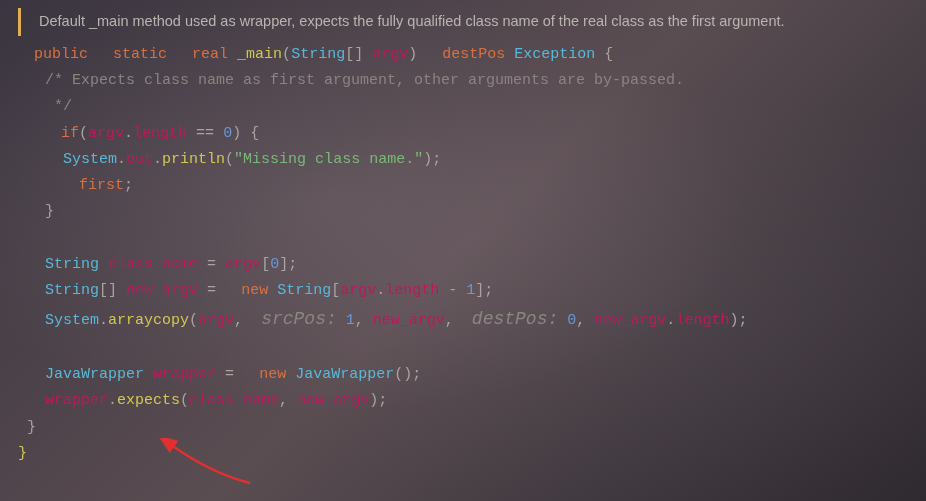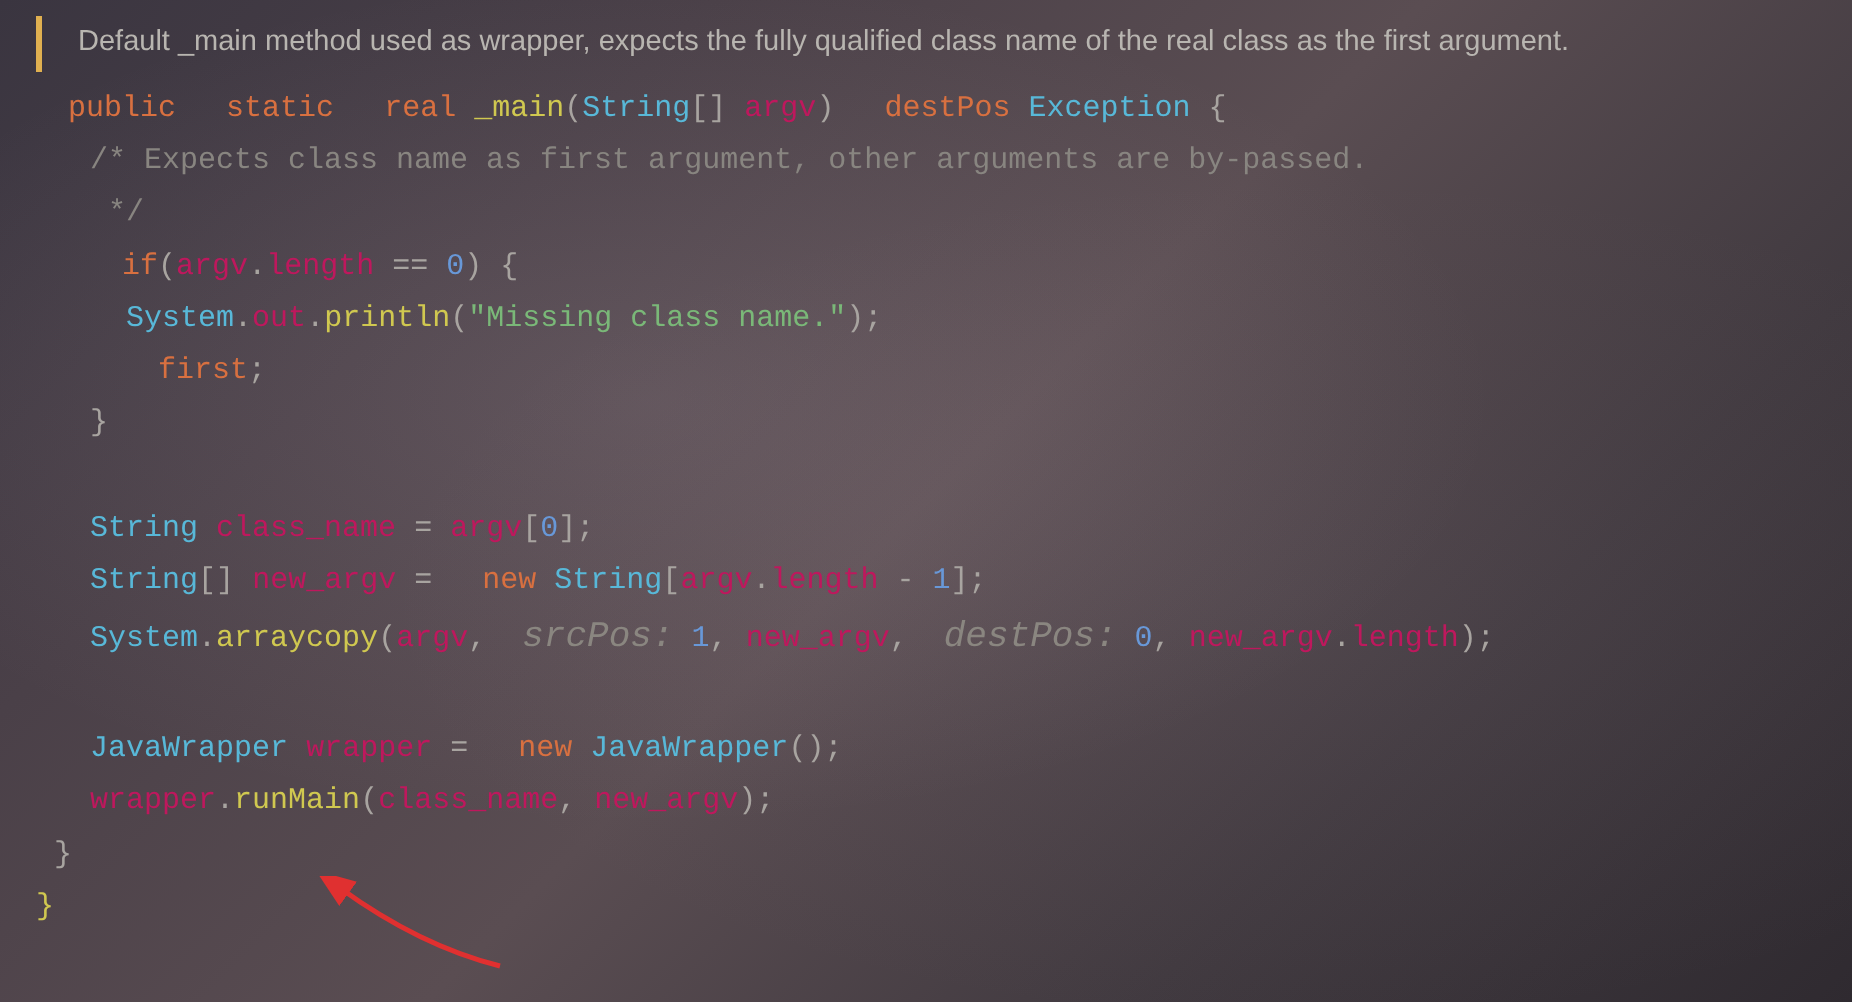--- a/index.html
+++ b/index.html
@@ -84,21 +84,21 @@
   <div class="code-line">   <span class="type">String</span> <span class="ident">class_name</span> <span class="op">=</span> <span class="ident">argv</span><span class="paren">[</span><span class="num">0</span><span class="paren">];</span></div>
 
   <div class="code-line">   <span class="type">String</span><span class="paren">[]</span> <span class="ident">new_argv</span> <span class="op">=</span> <span class="kw">new</span> <span class="type">String</span><span class="paren">[</span><span class="ident">argv</span><span class="dot">.</span><span class="ident">length</span> <span class="op">-</span> <span class="num">1</span><span class="paren">];</span></div>
 
   <div class="code-line">   <span class="type">System</span><span class="dot">.</span><span class="method">arraycopy</span><span class="paren">(</span><span class="ident">argv</span><span class="paren">,</span>  <span class="hint">srcPos:</span> <span class="num">1</span><span class="paren">,</span> <span class="ident">new_argv</span><span class="paren">,</span>  <span class="hint">destPos:</span> <span class="num">0</span><span class="paren">,</span> <span class="ident">new_argv</span><span class="dot">.</span><span class="ident">length</span><span class="paren">);</span></div>
 
   <div class="code-line">&nbsp;</div>
 
   <div class="code-line">   <span class="type">JavaWrapper</span> <span class="ident">wrapper</span> <span class="op">=</span> <span class="kw">new</span> <span class="type">JavaWrapper</span><span class="paren">();</span></div>
 
-  <div class="code-line">   <span class="ident">wrapper</span><span class="dot">.</span><span class="method">runMain</span><span class="paren">(</span><span class="ident">class_name</span><span class="paren">,</span> <span class="ident">new_argv</span><span class="paren">);</span></div>
+  <div class="code-line">   <span class="ident">wrapper</span><span class="dot">.</span><span class="method">expects</span><span class="paren">(</span><span class="ident">class_name</span><span class="paren">,</span> <span class="ident">new_argv</span><span class="paren">);</span></div>
 
   <div class="code-line"> <span class="paren">}</span></div>
   <div class="code-line"><span class="paren" style="color:#d0c850">}</span></div>
 </div>
 
 <svg class="arrow" width="110" height="50" viewBox="0 0 110 50">
   <defs>
     <marker id="ah" markerWidth="10" markerHeight="10" refX="2" refY="3" orient="auto">
       <path d="M0,0 L0,6 L8,3 z" fill="#e03030"></path>
     </marker>

